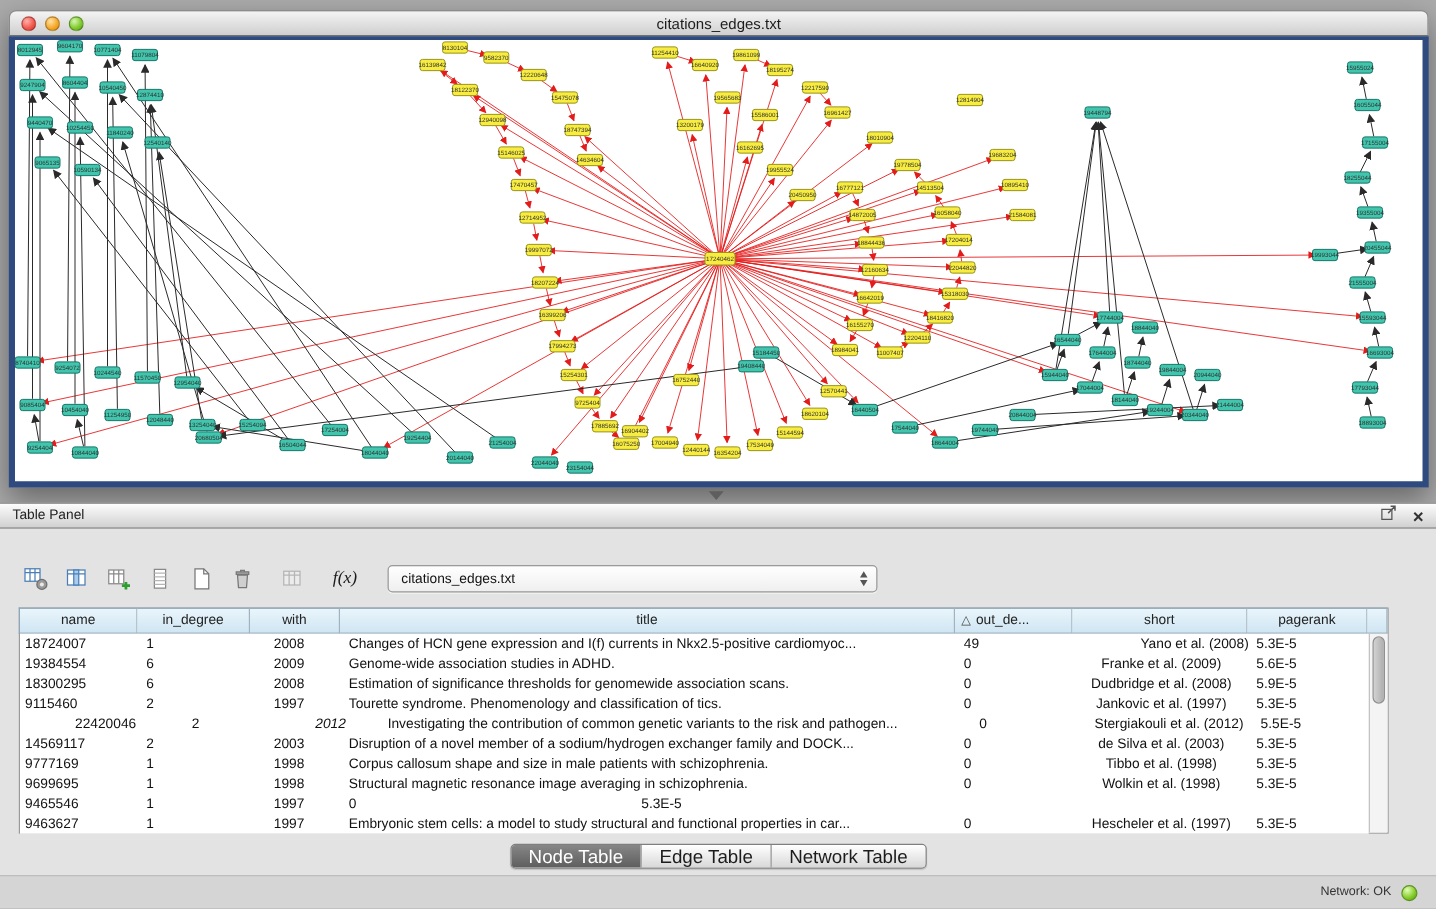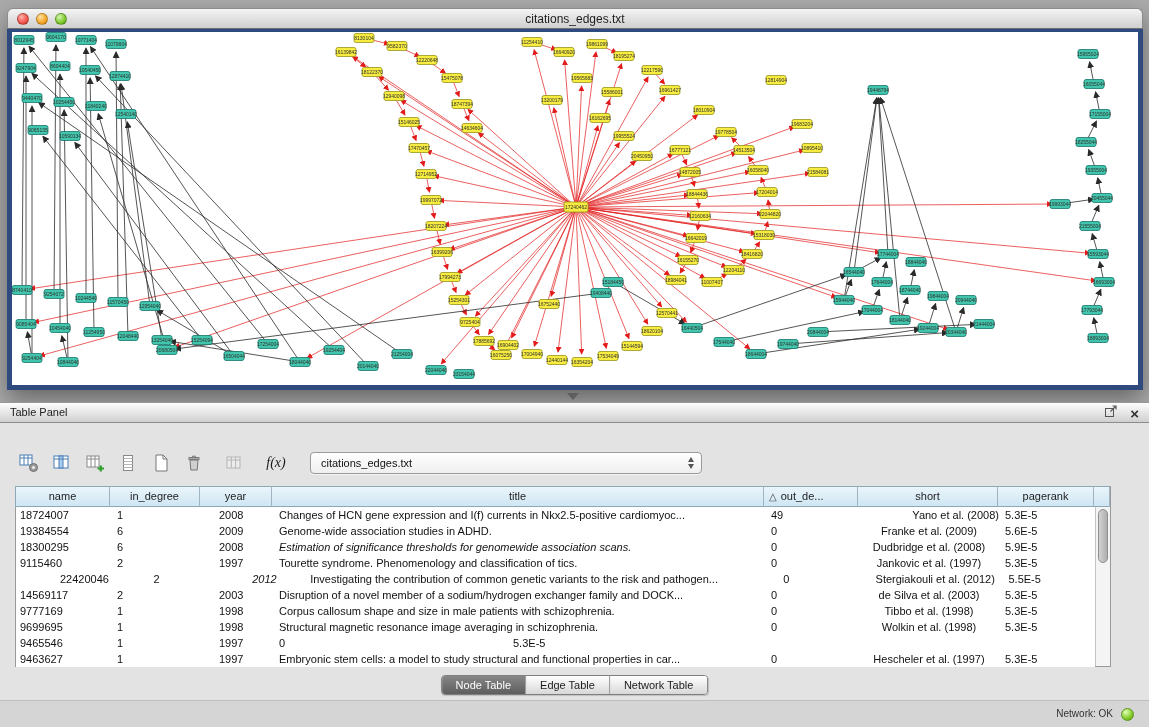--- a/index.html
+++ b/index.html
@@ -79,21 +79,21 @@
 
   .vscroll { position:absolute; left:1095px; top:507px; width:15px; height:159px;
     background:#f4f4f4; border-left:1px solid #c3c3c3; }
   .vthumb { position:absolute; left:2px; top:2px; width:10px; height:54px;
     background:linear-gradient(90deg,#d2d2d2,#aeaeae); border:1px solid #909090; border-radius:6px; }
 
   
   .tabs { position:absolute; top:675px; left:50%; transform:translateX(-50%);
     display:flex; height:20px; border:1px solid #7f7f7f; border-radius:4px; overflow:hidden;
     box-shadow:0 1px 1px rgba(0,0,0,.15); }
-  .tab { padding:0 14px; font-size:11px; line-height:19px; color:#1c1c1c;
+  .tab { padding:0 14px; font-size:15px; line-height:19px; color:#1c1c1c;
     background:linear-gradient(#ffffff,#d8d8d8); border-left:1px solid #9a9a9a; }
   .tab:first-child { border-left:none; }
   .tab.active { background:linear-gradient(#868686,#5e5e5e); color:#fff; }
 
   
   .statusbar { position:absolute; left:0; top:700px; width:1149px; height:27px;
     background:#d5d5d5; border-top:1px solid #bdbdbd; }
   .mem-label { position:absolute; right:36px; top:0; font-size:10px; color:#333; line-height:26px; }
   .mem-dot { position:absolute; right:15px; top:7px; width:13px; height:13px; border-radius:50%;
     border:1px solid #5c9420;
@@ -898,21 +898,21 @@
 
   <div class="table-outline"></div>
   <div class="thead">
       <div class="th" style="width: 95px;">
         <span>name</span>
       </div>
       <div class="th" style="width: 90px;">
         <span>in_degree</span>
       </div>
       <div class="th" style="width: 72px;">
-        <span>year</span>
+        <span>with</span>
       </div>
       <div class="th" style="width: 492px;">
         <span>title</span>
       </div>
       <div class="th th-left" style="width: 94px;">
         <span class="sort">△</span>
         <span>out_de...</span>
       </div>
       <div class="th" style="width: 140px;">
         <span>short</span>
@@ -938,21 +938,21 @@
         <div class="td td-l td-year" style="width: 72px;">2009</div>
         <div class="td td-l" style="width: 492px;">Genome-wide association studies in ADHD.</div>
         <div class="td td-l" style="width: 94px;">0</div>
         <div class="td td-c" style="width: 140px;">Franke et al. (2009)</div>
         <div class="td td-l" style="width: 96px;">5.6E-5</div>
       </div>
       <div class="tr">
         <div class="td td-l" style="width: 95px;">18300295</div>
         <div class="td td-l" style="width: 90px;">6</div>
         <div class="td td-l td-year" style="width: 72px;">2008</div>
-        <div class="td td-l" style="width: 492px; font-style: italic;">Estimation of significance thresholds for genomewide association scans.</div>
+        <div class="td td-l" style="width: 492px;">Estimation of significance thresholds for genomewide association scans.</div>
         <div class="td td-l" style="width: 94px;">0</div>
         <div class="td td-c" style="width: 140px;">Dudbridge et al. (2008)</div>
         <div class="td td-l" style="width: 96px;">5.9E-5</div>
       </div>
       <div class="tr">
         <div class="td td-l" style="width: 95px;">9115460</div>
         <div class="td td-l" style="width: 90px;">2</div>
         <div class="td td-l td-year" style="width: 72px;">1997</div>
         <div class="td td-l" style="width: 492px;">Tourette syndrome. Phenomenology and classification of tics.</div>
         <div class="td td-l" style="width: 94px;">0</div>

